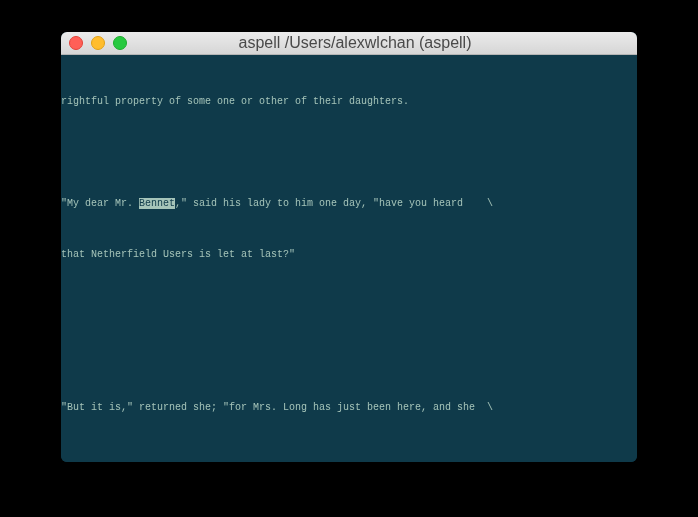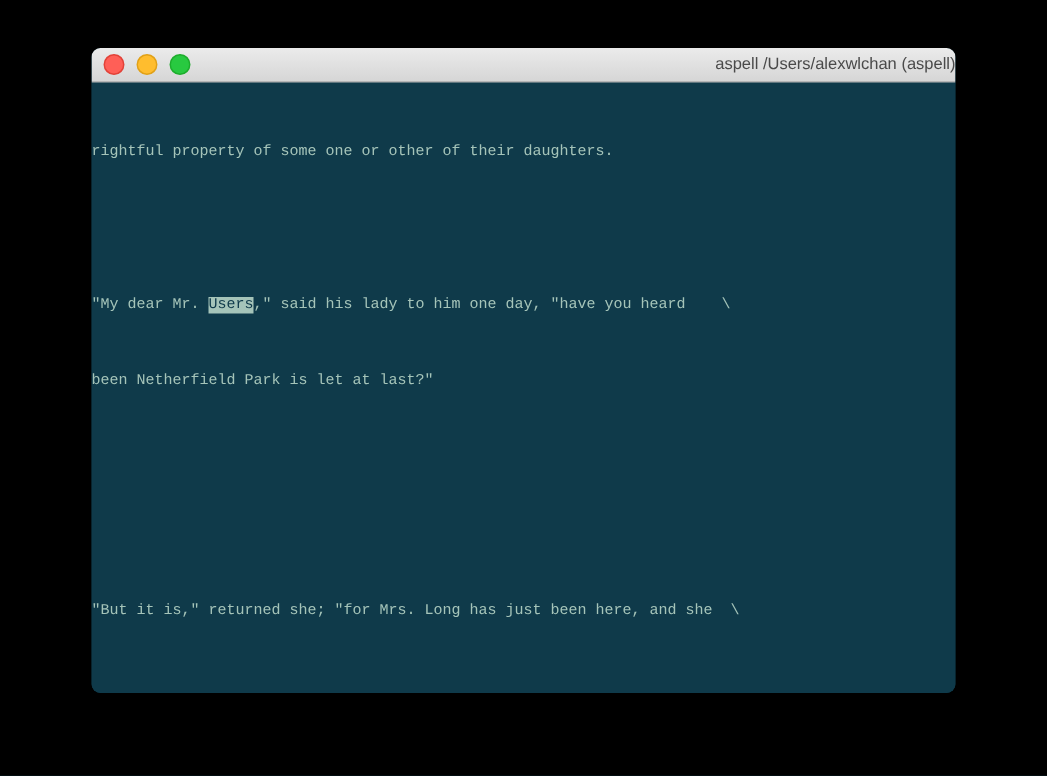--- a/index.html
+++ b/index.html
@@ -42,23 +42,23 @@
     width: 12px;
     height: 12px;
     border-radius: 50%;
   }
   .dot.red { background: #ff5f57; border: 0.5px solid #e24238; }
   .dot.yellow { background: #ffbd2e; border: 0.5px solid #e1a117; }
   .dot.green { background: #28c940; border: 0.5px solid #1dad2c; }
   .title {
     position: absolute;
     left: 12px; right: 0;
-    text-align: right;
+    text-align: center;
     font-family: -apple-system, "Helvetica Neue", Arial, sans-serif;
-    font-size: 11px;
+    font-size: 16px;
     color: #4a4a4a;
     pointer-events: none;
   }
   .term {
     flex: 1;
     background: #0f3a4a;
     color: #a5c4b9;
     padding: 4px 3px 0 0;
     line-height: 17px;
     font-size: 10px;
@@ -80,22 +80,22 @@
       <div class="dot red"></div>
       <div class="dot yellow"></div>
       <div class="dot green"></div>
     </div>
     <div class="title">aspell  /Users/alexwlchan (aspell)</div>
   </div>
 
   <div class="term">
     <div class="line">rightful property of some one or other of their daughters.</div>
     <div class="line"></div>
-    <div class="line"><span>"My dear Mr. </span><span class="hl">Users</span><span>," said his lady to him one day, "have you heard    \</span></div>
-    <div class="line">been Netherfield Park is let at last?"</div>
+    <div class="line"><span>"My dear Mr. </span><span class="hl">Bennet</span><span>," said his lady to him one day, "have you heard    \</span></div>
+    <div class="line">that Netherfield Users is let at last?"</div>
     <div class="line"></div>
     <div class="line"></div>
     <div class="line">"But it is," returned she; "for Mrs. Long has just been here, and she  \</div>
     
     
     
     
     
   </div>
 </div>

